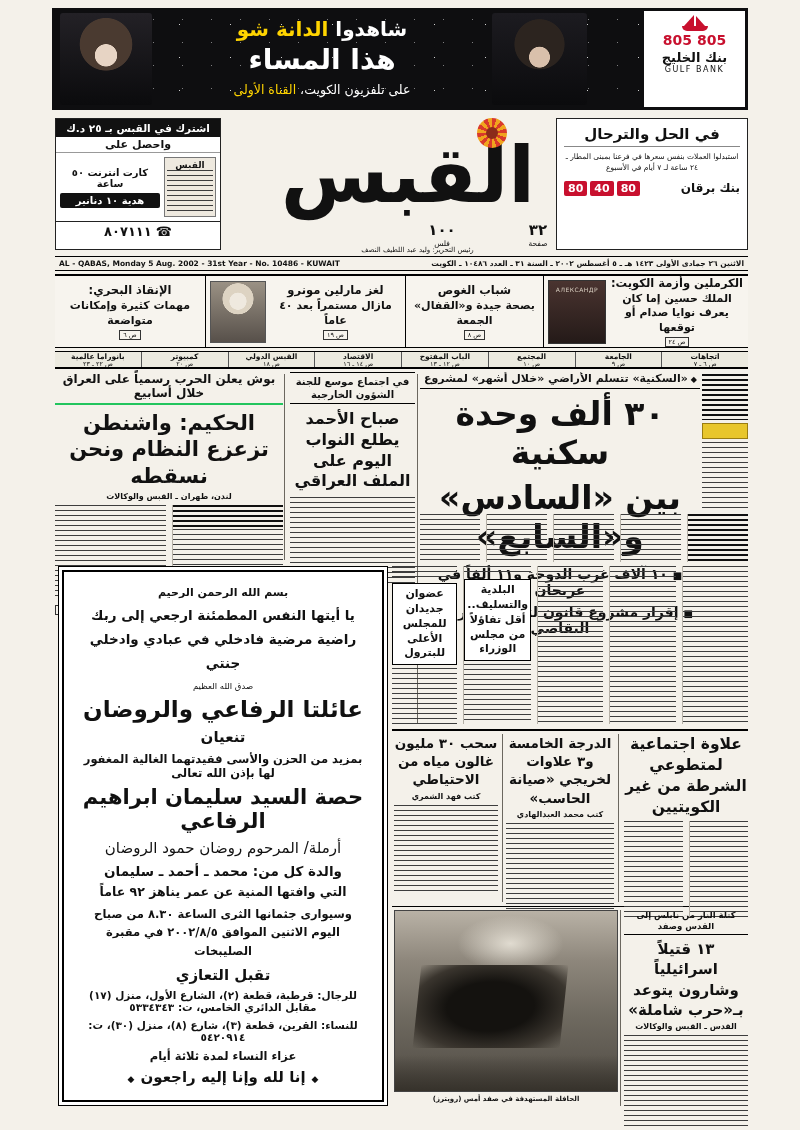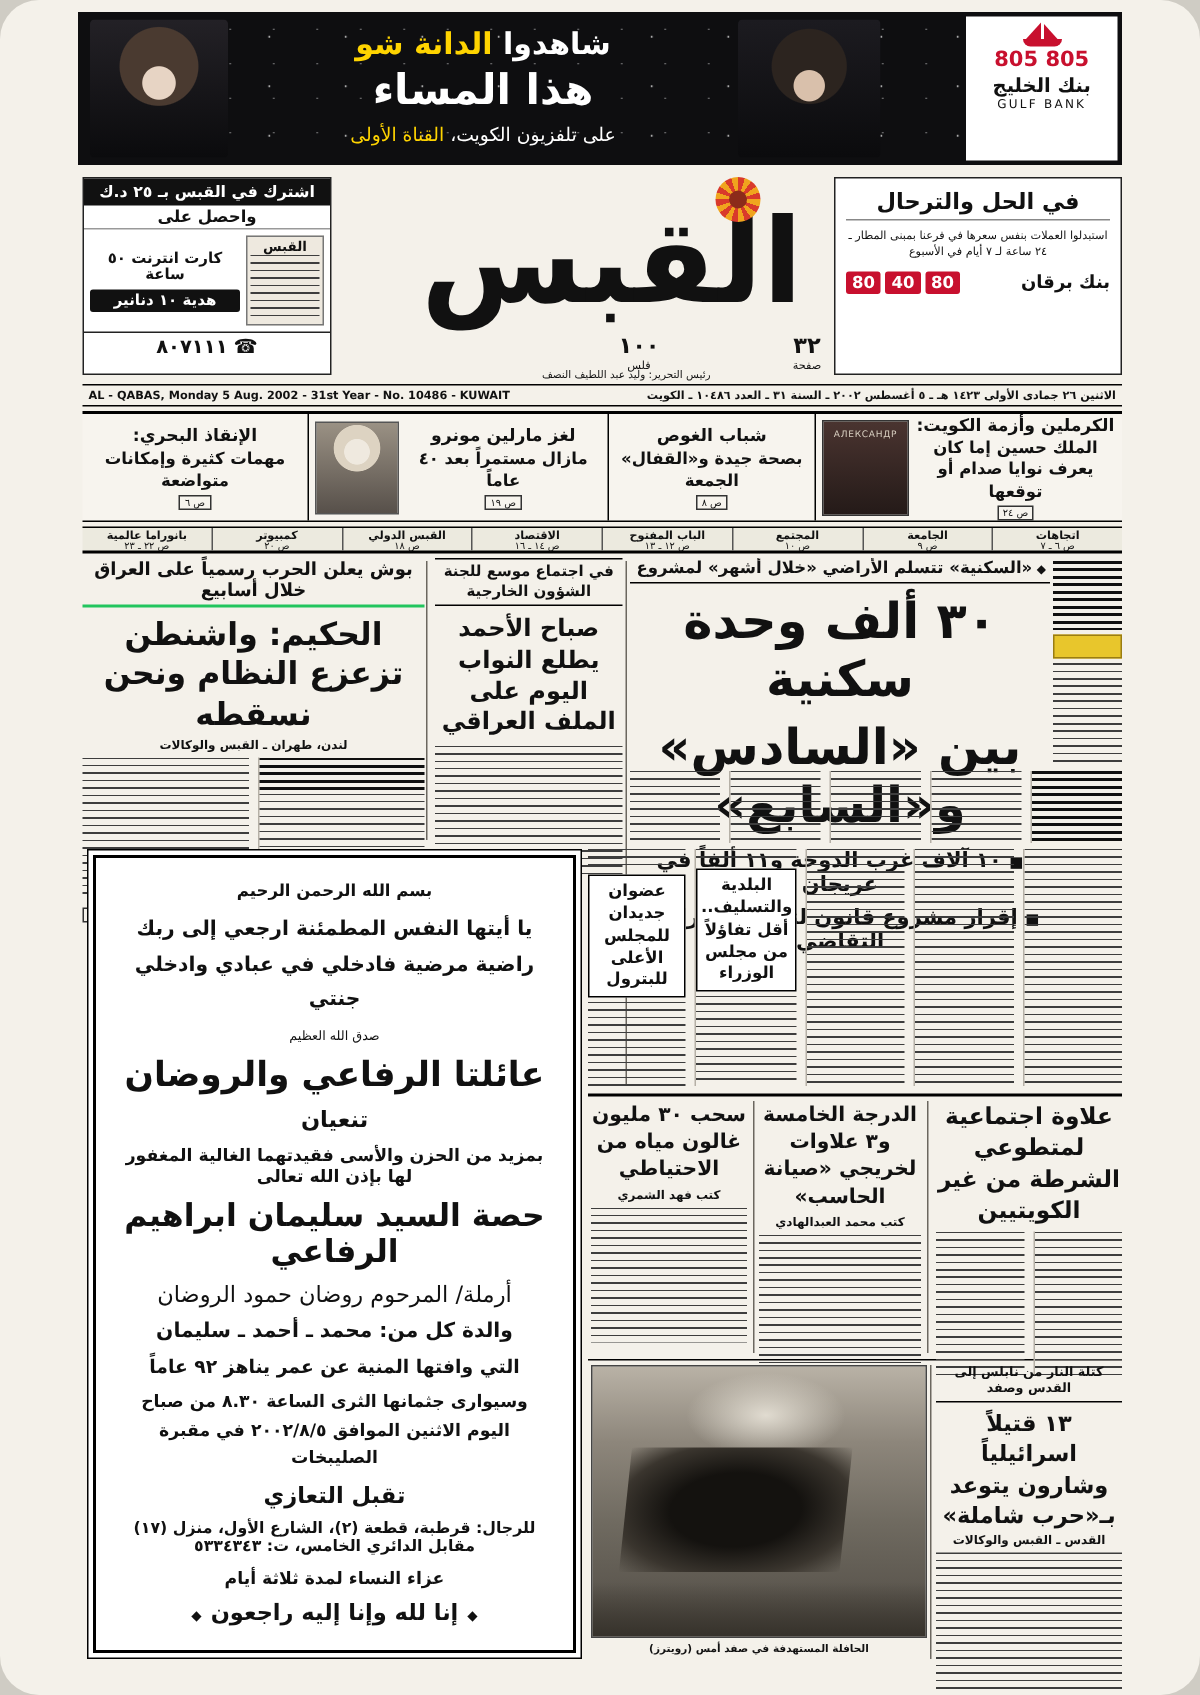--- a/index.html
+++ b/index.html
@@ -1,18 +1,18 @@
 <!DOCTYPE html>
 <html lang="ar"><head>
 <meta charset="utf-8">
 <style>
   * { margin:0; padding:0; box-sizing:border-box; }
   html,body { background:#cfccc4; }
   body { font-family:"DejaVu Sans", sans-serif; }
-  .sheet { position:relative; width:800px; height:1130px; margin:0 auto; background:#f4f1ea; direction:rtl; overflow:hidden; color:#111;border-radius:26px; }
+  .sheet { position:relative; width:800px; height:1130px; margin:0 auto; background:#f4f1ea; direction:rtl; overflow:hidden; color:#111; }
 
   
   .gk  { background-image:repeating-linear-gradient(to bottom,#3d3d3d 0 1px,transparent 1px 5px); }
   .gkb { background-image:repeating-linear-gradient(to bottom,#101010 0 1.7px,transparent 1.7px 5px); }
   .cols { display:flex; gap:6px; }
   .cols > div { flex:1; }
   .cols > div:not(:last-child) { border-left:1px solid #b5b0a6; }
   .gcol { display:flex; flex-direction:column; }
 
   
@@ -51,21 +51,21 @@
   .sub-phone { border-top:1px solid #222; text-align:center; font-size:13px; font-weight:bold; padding-top:2px; }
   .ph-icon { margin-left:4px; }
 
   .logo-wrap { position:absolute; left:300px; top:118px; width:235px; height:126px; text-align:center; }
   .emblem { position:absolute; top:0; right:28px; width:30px; height:30px; border-radius:50%;
     background:repeating-conic-gradient(#d93a2b 0 18deg,#f0a41e 18deg 36deg); }
   .emblem::after { content:""; position:absolute; left:9px; top:9px; width:12px; height:12px; border-radius:50%; background:#8c2b1a; }
   .logo-text { font-size:78px; font-weight:bold; line-height:1.02; margin-top:18px; }
   .editor-line { position:absolute; left:300px; top:246px; width:235px; text-align:center; font-size:7px; }
   .price-box,.pages-box { position:absolute; top:221px; width:44px; text-align:center; }
-  .price-box { left:404px; } .pages-box { left:516px; }
+  .price-box { left:420px; } .pages-box { left:516px; }
   .price-box .num,.pages-box .num { font-size:15px; font-weight:bold; }
   .price-box .unit,.pages-box .unit { font-size:7.5px; }
 
   .burgan-ad { position:absolute; left:556px; top:118px; width:192px; height:132px; background:#fff; border:1px solid #222; padding:6px 7px; text-align:center; }
   .bg-title { font-size:15px; font-weight:bold; border-bottom:1px solid #888; padding-bottom:3px; }
   .bg-body { font-size:7.5px; line-height:1.5; margin-top:4px; }
   .bg-row { display:flex; justify-content:space-between; align-items:center; margin-top:7px; }
   .bg-bank { font-size:12px; font-weight:bold;text-align:right; }
   .bg-nums { direction:ltr; display:flex; gap:3px; }
   .bg-nums span { background:#c8102e; color:#fff; font-weight:bold; font-size:11px; padding:1px 4px; border-radius:2px; }
@@ -377,20 +377,21 @@
       <div class="ob-fam">عائلتا الرفاعي والروضان</div>
       <div class="ob-naayan">تنعيان</div>
       <div class="ob-intro">بمزيد من الحزن والأسى فقيدتهما الغالية المغفور لها بإذن الله تعالى</div>
       <div class="ob-name">حصة السيد سليمان ابراهيم الرفاعي</div>
       <div class="ob-widow">أرملة/ المرحوم روضان حمود الروضان</div>
       <div class="ob-mother">والدة كل من: محمد ـ أحمد ـ سليمان</div>
       <div class="ob-age">التي وافتها المنية عن عمر يناهز ٩٢ عاماً</div>
       <div class="ob-burial">وسيوارى جثمانها الثرى الساعة ٨.٣٠ من صباح اليوم الاثنين الموافق ٢٠٠٢/٨/٥ في مقبرة الصليبخات</div>
       <div class="ob-taazi">تقبل التعازي</div>
       <div class="ob-men">للرجال: قرطبة، قطعة (٢)، الشارع الأول، منزل (١٧) مقابل الدائري الخامس، ت: ٥٣٣٤٣٤٣</div>
+      <div class="ob-women">للنساء: القرين، قطعة (٣)، شارع (٨)، منزل (٣٠)، ت: ٥٤٢٠٩١٤</div>
       <div class="ob-note">عزاء النساء لمدة ثلاثة أيام</div>
       <div class="ob-close">إنا لله وإنا إليه راجعون</div>
     </div>
   </div>
 
   <div class="water small-story">
     <h3>سحب ٣٠ مليون غالون مياه من الاحتياطي</h3>
     <div class="byline">كتب فهد الشمري</div>
     <div class="gk" style="height:90px"></div>
   </div>

